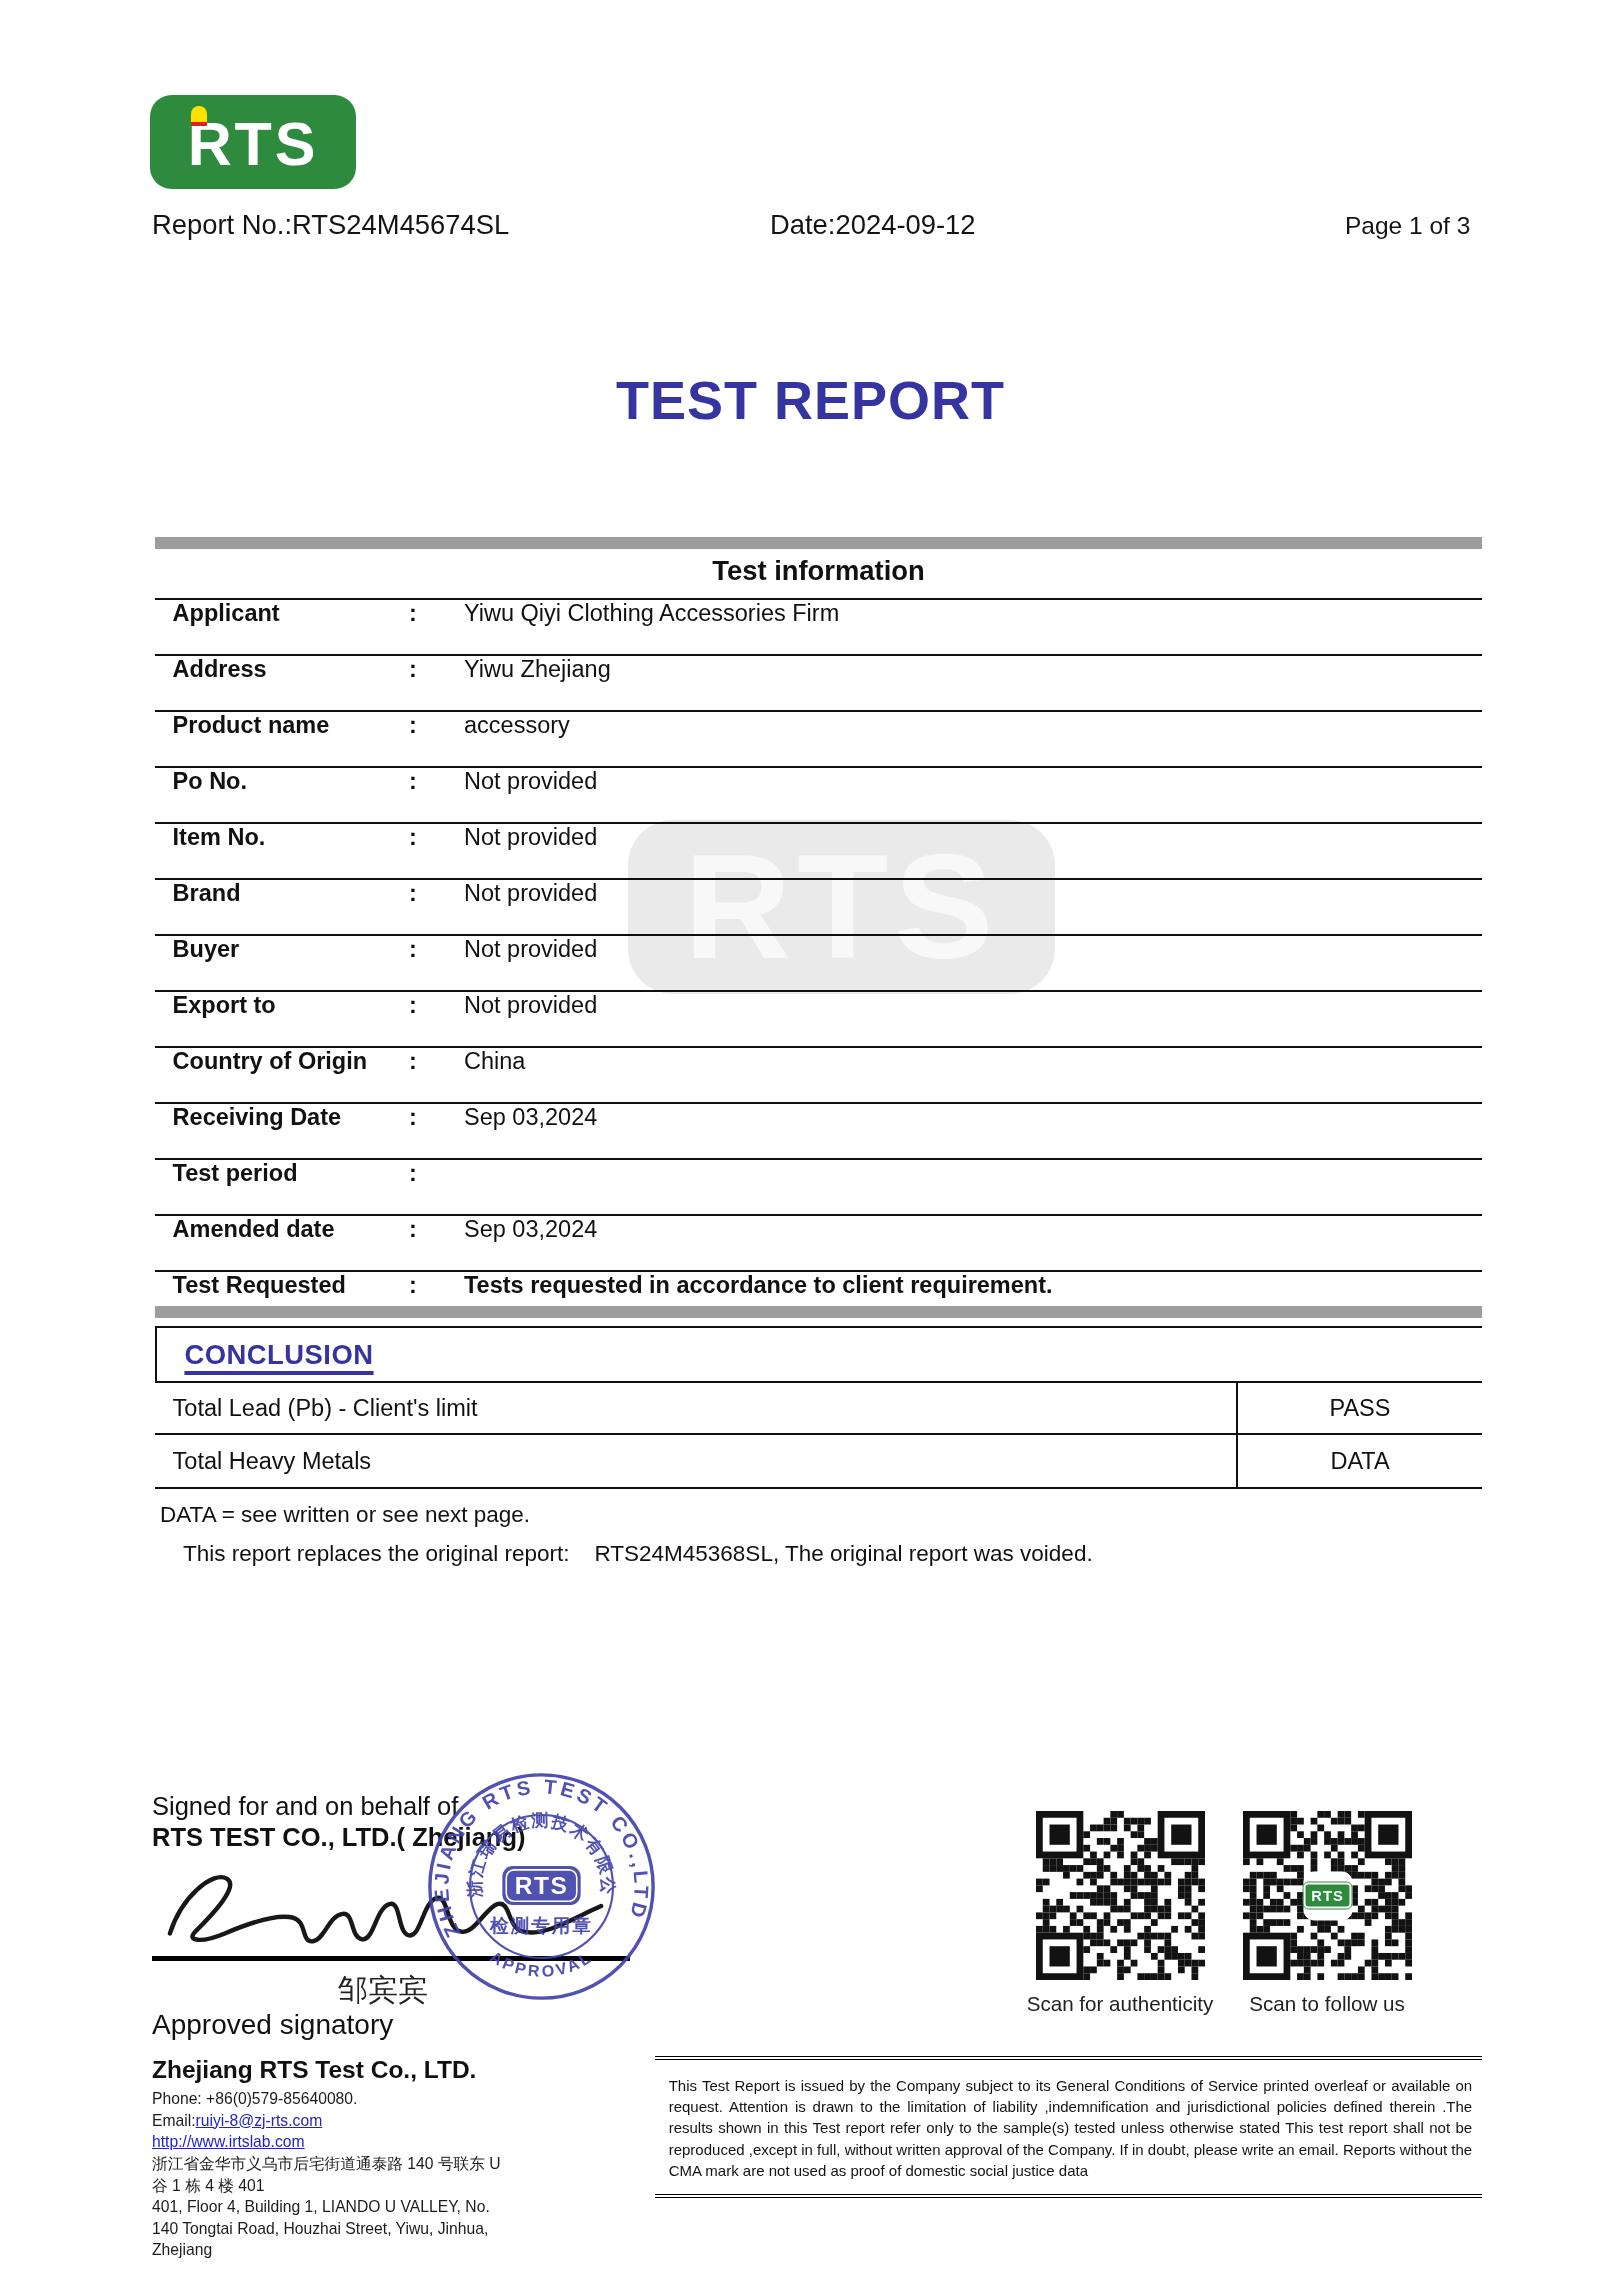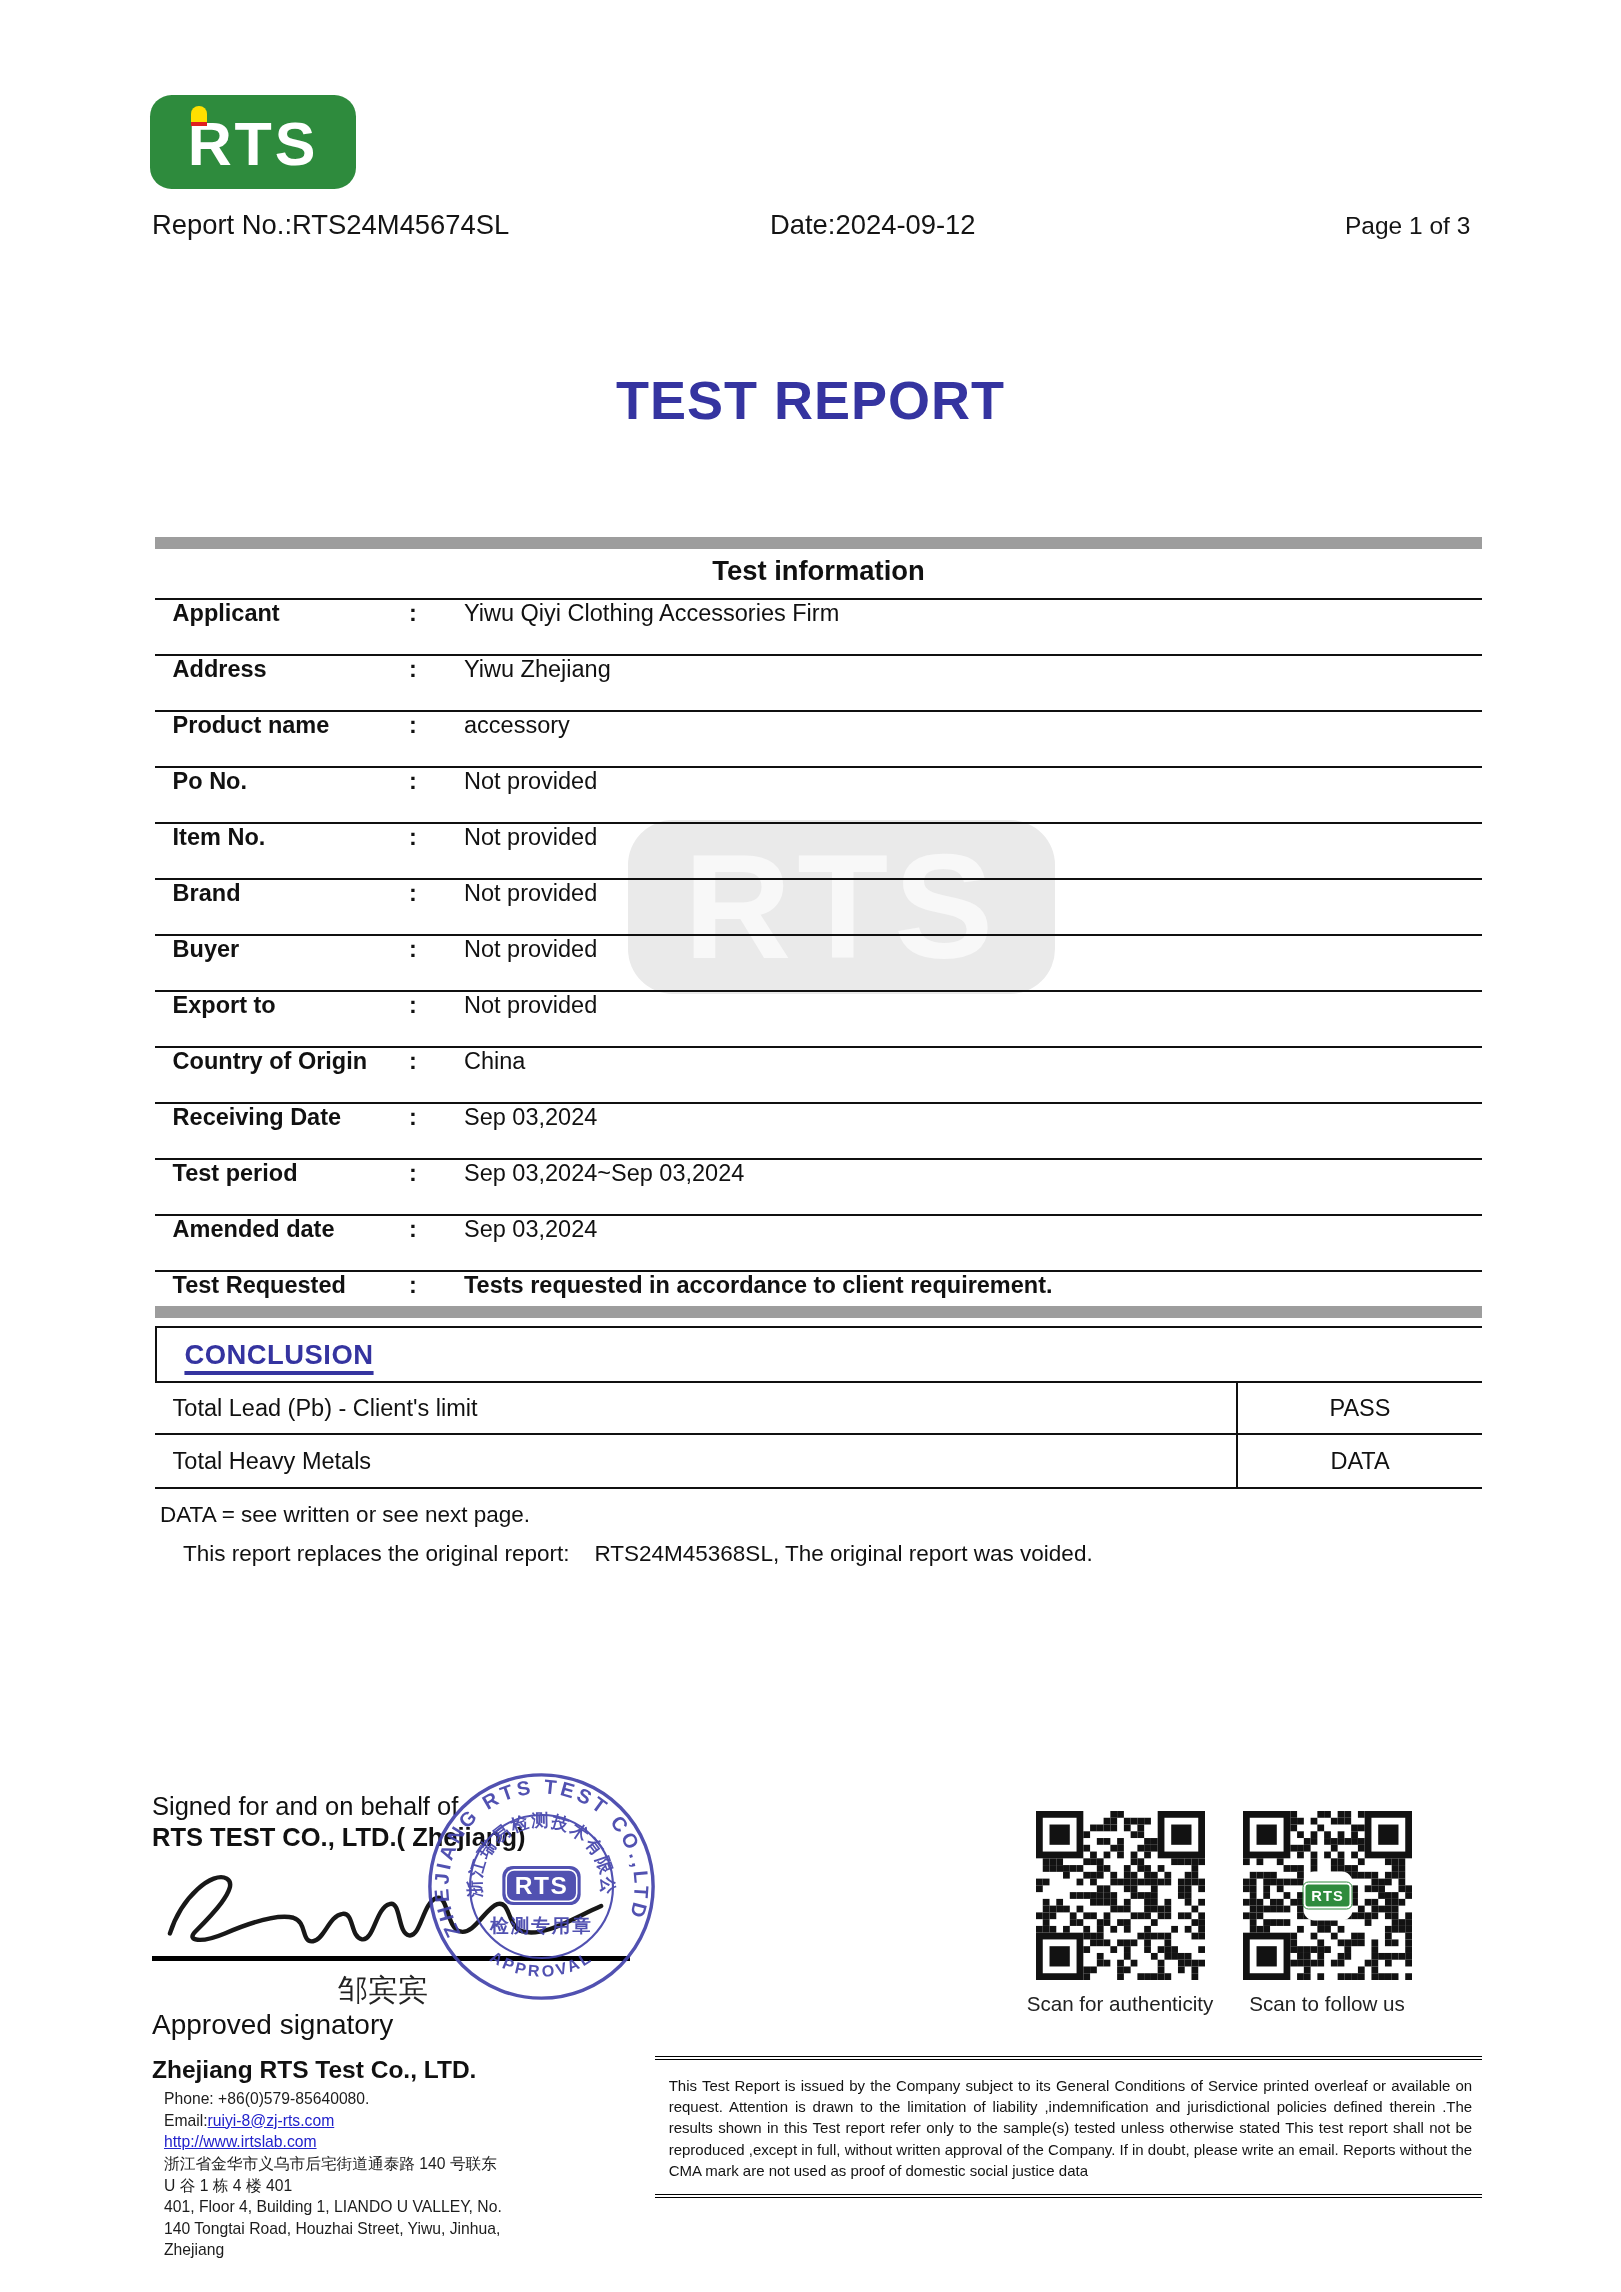--- a/index.html
+++ b/index.html
@@ -84,21 +84,21 @@
   #qr2-label { left:1219px; }
   .qr-logo { position:absolute; left:50%; top:50%; transform:translate(-50%,-50%);
              width:45px; height:45px; background:#fff; border-radius:8.8px; box-shadow:0 0 0 2px #fff;
              display:flex; align-items:center; justify-content:center; }
   .qr-logo b { background:#2e8b3d; color:#fff; font-size:14.7px; font-weight:800; border-radius:4.9px;
                padding:2.9px 5.9px; letter-spacing:1px; border:2px solid #fff; outline:1px solid #2e8b3d; }
 
   
   #footer-left { left:152px; top:2056px; width:353px; z-index:2; }
   #footer-company { font-size:24.5px; font-weight:800; margin-bottom:3.9px; white-space:nowrap; }
-  .f-small { font-size:15.7px; line-height:1.38; color:#1c1c1c;margin-left:12px; }
+  .f-small { font-size:15.7px; line-height:1.38; color:#1c1c1c; }
   .f-link { color:#2222cc; text-decoration:underline; }
   #disclaimer { left:655px; top:2056px; width:827px; border-top:4.9px double #000; border-bottom:4.9px double #000;
                 padding:14.7px 9.8px 12.7px 13.7px; font-size:15px; line-height:1.42; text-align:justify;
                 color:#131313; z-index:2; }
 </style>
 </head>
 <body>
 
 <div id="page">
 
@@ -167,21 +167,20 @@
         <span class="val">China</span>
       </div>
       <div class="info-row">
         <span class="lbl">Receiving Date</span>
         <span class="colon">:</span>
         <span class="val">Sep 03,2024</span>
       </div>
       <div class="info-row">
         <span class="lbl">Test period</span>
         <span class="colon">:</span>
-        <span class="val">Sep 03,2024~Sep 03,2024</span>
       </div>
       <div class="info-row">
         <span class="lbl">Amended date</span>
         <span class="colon">:</span>
         <span class="val">Sep 03,2024</span>
       </div>
       <div class="info-row">
         <span class="lbl">Test Requested</span>
         <span class="colon">:</span>
         <span class="val bold">Tests requested in accordance to client requirement.</span>

